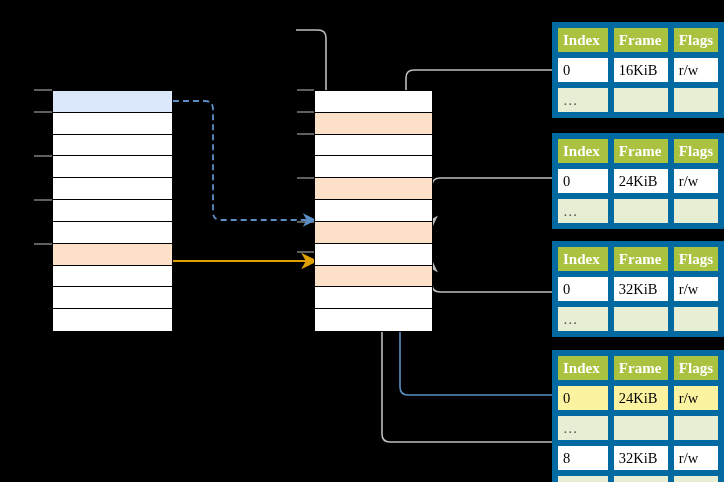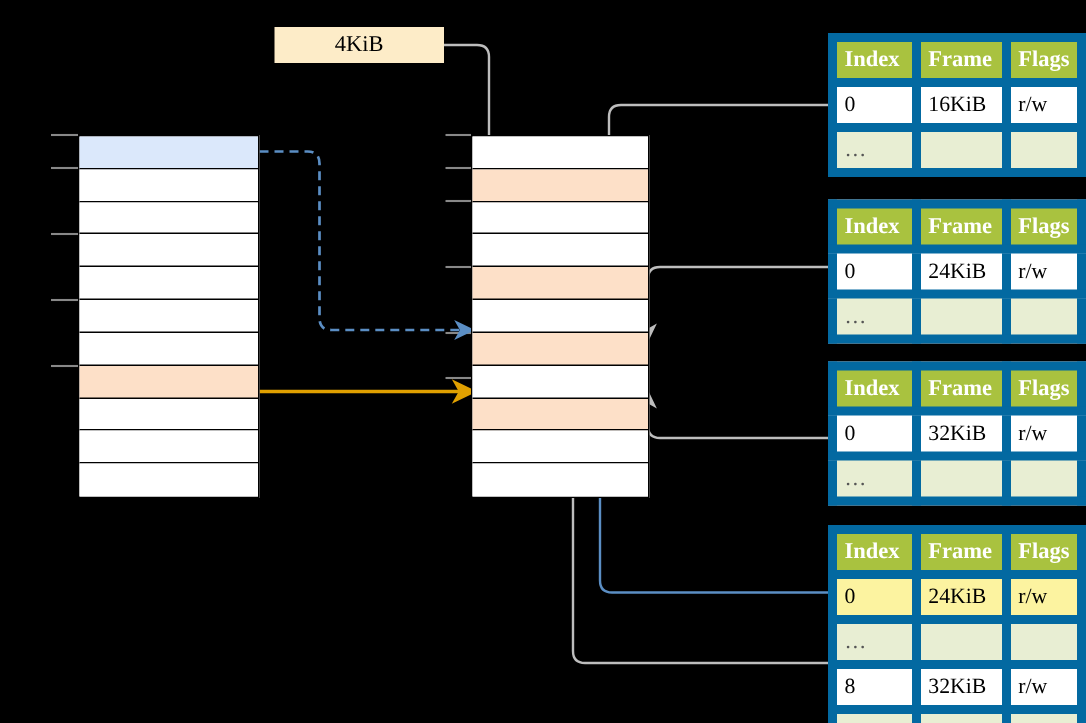--- a/index.html
+++ b/index.html
@@ -78,21 +78,20 @@
 
     <path d="M552,442 L390,442 Q382,442 382,434 L382,266" fill="none" stroke="#bdbdbd" stroke-width="1.6" marker-end="url(#ag)"></path>
 
     <path d="M552,395 L408,395 Q400,395 400,387 L400,222" fill="none" stroke="#5b8ec4" stroke-width="1.6" marker-end="url(#ab)"></path>
 
     <path d="M173,101 L205,101 Q213,101 213,109 L213,212 Q213,220 221,220 L310,220" fill="none" stroke="#5b8ec4" stroke-width="1.8" stroke-dasharray="6,4" marker-end="url(#ab)"></path>
 
     <path d="M173,261 L310,261" fill="none" stroke="#e0a000" stroke-width="2.2" marker-end="url(#ao)"></path>
   </svg>
 
-  <div class="labelbox" style="left:183px;top:18px;width:113px;height:24px;">4KiB</div>
 
   <div class="col" id="left-col" style="left:52px;top:90px;width:121px;height:242px;">
       <div class="cell blue" style="height: 21.8182px;"></div>
       <div class="cell" style="height: 21.8182px;"></div>
       <div class="cell" style="height: 21.8182px;"></div>
       <div class="cell" style="height: 21.8182px;"></div>
       <div class="cell" style="height: 21.8182px;"></div>
       <div class="cell" style="height: 21.8182px;"></div>
       <div class="cell" style="height: 21.8182px;"></div>
       <div class="cell peach" style="height: 21.8182px;"></div>

